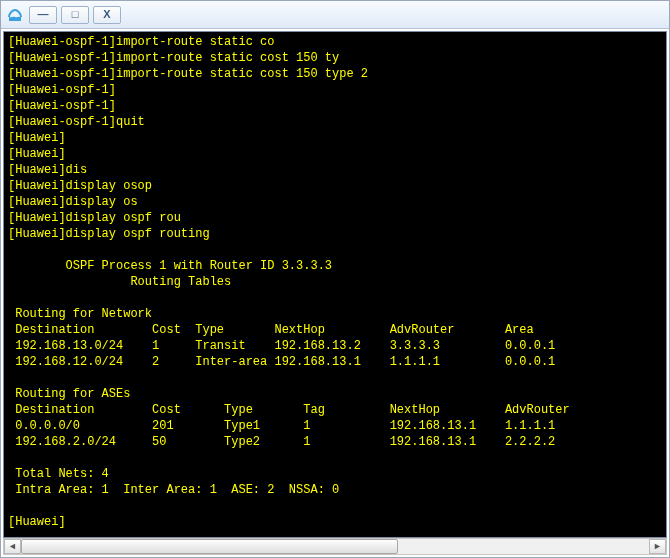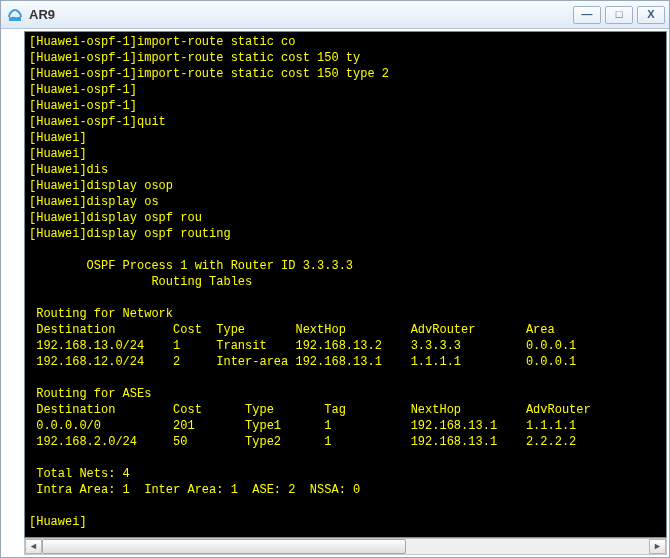--- a/index.html
+++ b/index.html
@@ -48,21 +48,20 @@
     cursor: pointer;
     font-family: Arial, sans-serif;
   }
   .terminal-wrap {
     flex: 1;
     background: #fff;
     padding: 2px;
     display: flex;
     flex-direction: column;
     overflow: hidden;
-    margin-left: 21px;
   }
   .terminal {
     flex: 1;
     background: #000;
     color: #ffff00;
     font-family: "Courier New", monospace;
     font-size: 12px;
     line-height: 16px;
     padding: 2px 4px;
     white-space: pre;
@@ -99,21 +98,20 @@
 <body>
 
 <div class="window">
   <div class="titlebar">
     <span class="icon">
       <svg width="16" height="16" viewBox="0 0 16 16">
         <path d="M2 10 C2 6 6 3 8 3 C10 3 14 6 14 10" stroke="#3aa0e0" stroke-width="2" fill="none"></path>
         <path d="M2 10 C4 11 6 9 8 10 C10 11 12 9 14 10 L14 14 L2 14 Z" fill="#3aa0e0"></path>
       </svg>
     </span>
-    <span class="title">AR9</span>
     <div class="win-btns">
       <div class="win-btn">—</div>
       <div class="win-btn">□</div>
       <div class="win-btn">X</div>
     </div>
   </div>
 
   <div class="terminal-wrap">
     <div class="terminal" id="term">[Huawei-ospf-1]import-route static co
 [Huawei-ospf-1]import-route static cost 150 ty

